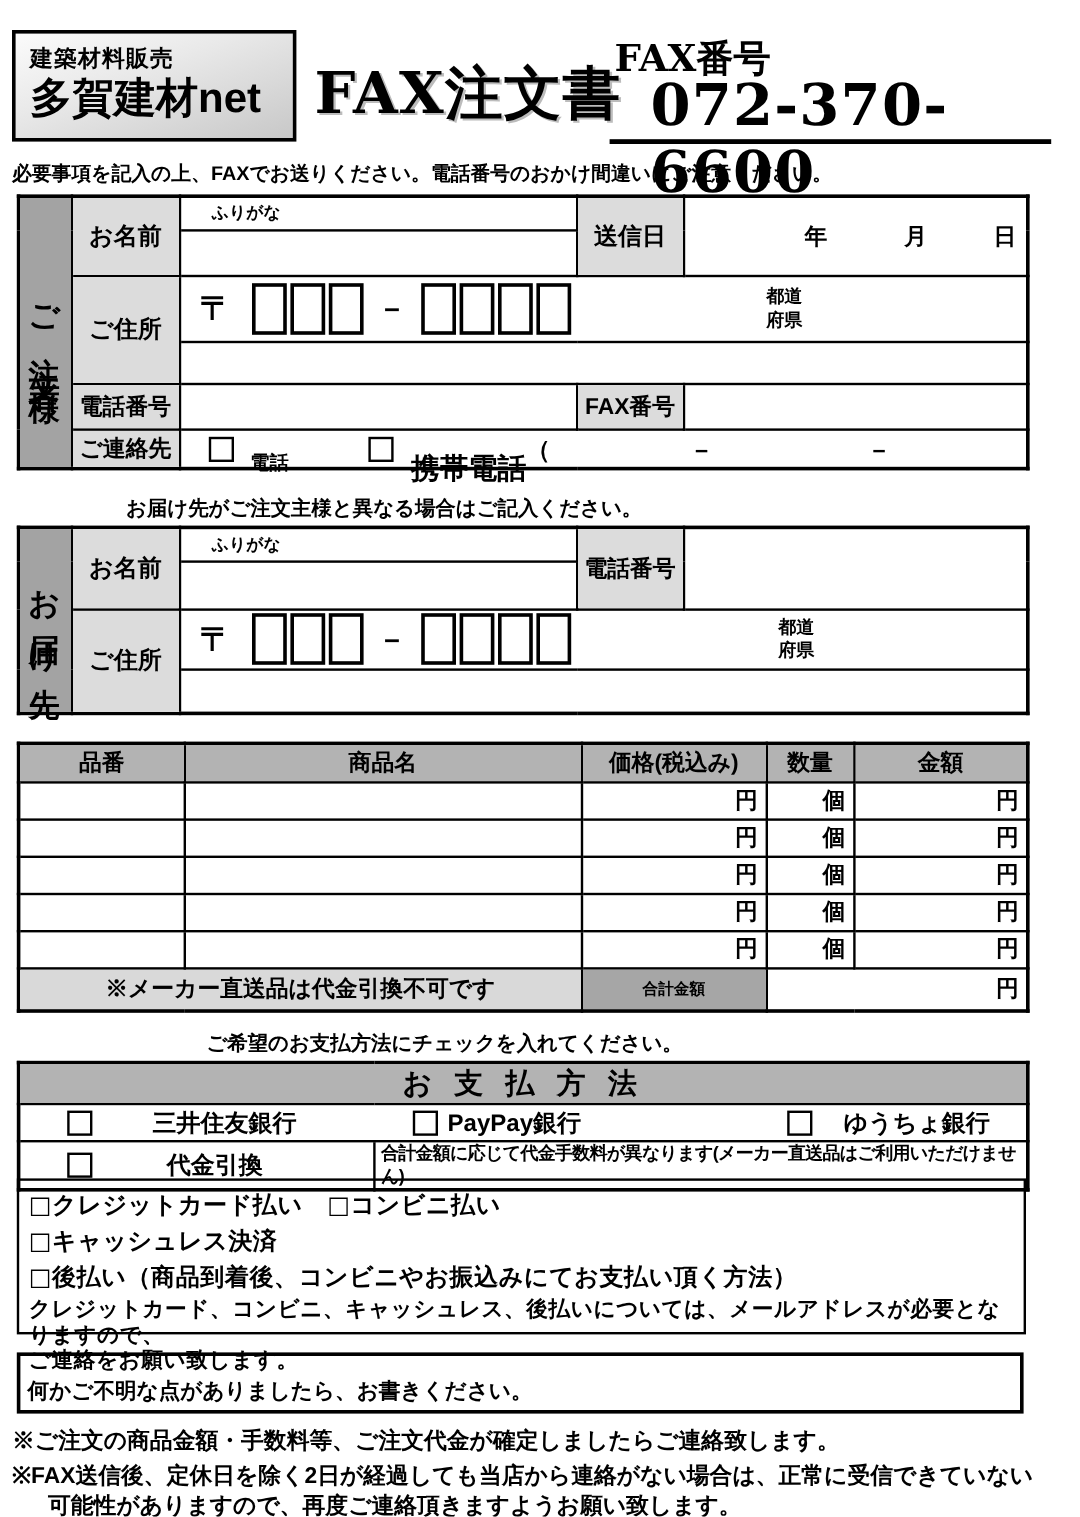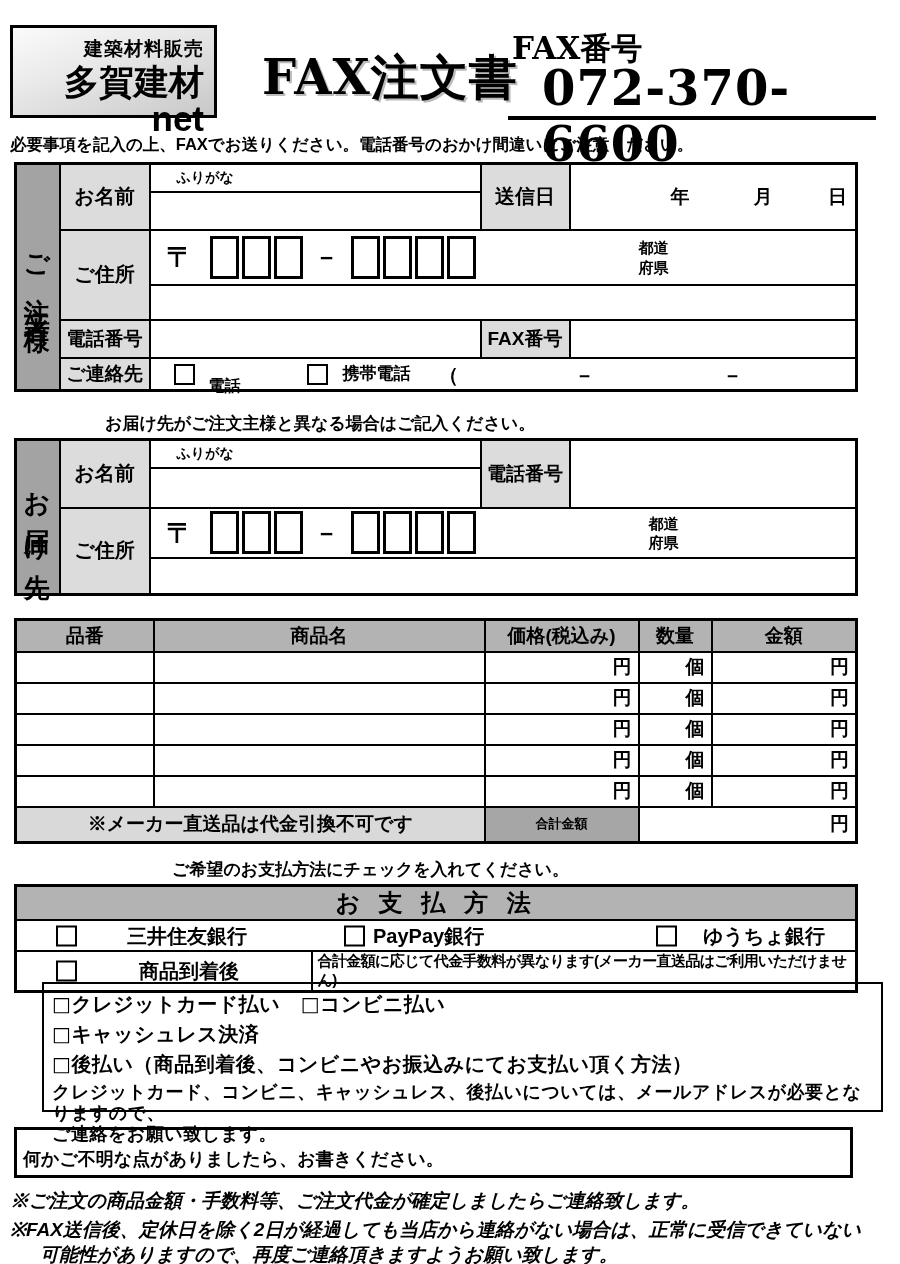--- a/index.html
+++ b/index.html
@@ -6,25 +6,24 @@
   html,body { background:#fff; }
   #page {
     position:relative; width:900px; height:1264px; background:#ffffff;
     font-family:"Liberation Sans", sans-serif; color:#000; overflow:hidden;
   }
   .abs { position:absolute; }
   .gothic { font-family:"Liberation Sans", sans-serif; font-weight:bold; }
 
   
   .logo-box {
-    left:10px; top:25px; width:207px; height:93px;
+    left:10px; top:25px; width:237px; height:93px;
     border:3px solid #000;
     background:linear-gradient(160deg,#fbfbfb 0%,#e9e9e9 40%,#c8c8c8 100%);
     padding:8px 10px 6px 12px;
-    text-align:right;
   }
   .logo-line1 { font-size:19px; font-weight:bold; letter-spacing:1px; }
   .logo-line2 { font-size:35px; font-weight:bold; letter-spacing:0; margin-top:2px; line-height:1.05; }
   .page-title { left:262px; top:46px; font-size:48px; font-weight:bold;
     font-family:"DejaVu Serif", serif; letter-spacing:1px; text-shadow:2px 2px 0 #bcbcbc; }
   .faxno-label { left:512px; top:28px; font-size:31px; font-weight:bold; font-family:"DejaVu Serif", serif; }
   .faxno-number { left:542px; top:60px; font-size:48px; font-weight:bold; font-family:"DejaVu Serif", serif; letter-spacing:1px; }
   .faxno-underline { left:508px; top:116px; width:368px; height:4px; background:#000; }
   .instruction { left:10px; top:134px; font-size:16.5px; font-weight:bold; }
 
@@ -59,28 +58,28 @@
   .date-y { position:absolute; left:100px; top:50%; transform:translateY(-50%); font-size:19px; }
   .date-m { position:absolute; left:183px; top:50%; transform:translateY(-50%); font-size:19px; }
   .date-d { position:absolute; right:8px;  top:50%; transform:translateY(-50%); font-size:19px; }
 
   .unit { font-size:19px; padding-right:6px; }
   .prod-header td { font-size:19px; text-align:center; }
 
   .pay-group { position:absolute; top:50%; transform:translateY(-50%); display:flex; align-items:center; font-size:20px;padding-left:19px; }
   .pay-note { font-size:15px; letter-spacing:-0.6px; padding-left:5px; }
 
-  .credit-box { left:14px; top:982px; width:841px; height:130px; border:2.5px solid #000; padding:5px 8px;margin-left:28px; }
+  .credit-box { left:14px; top:982px; width:841px; height:130px; border:2.5px solid #000; padding:5px 8px; }
   .credit-line { font-family:"DejaVu Serif", serif; font-weight:600; font-size:20px; line-height:30px; letter-spacing:0.5px; }
   .credit-fine { font-family:"DejaVu Serif", serif; font-weight:600; font-size:18px; line-height:21px; letter-spacing:0.5px; }
 
   .comment-box { left:14px; top:1127px; width:839px; height:51px; border:3.5px solid #000; padding:17px 6px; }
   .comment-text { font-family:"DejaVu Serif", serif; font-weight:600; font-size:18px; }
 
-  .foot-note { font-size:19px; font-weight:bold;font-style:italic; }
+  .foot-note { font-size:19px; font-weight:bold; }
 </style>
 </head>
 <body>
 
 <div id="page">
 
   <div class="abs logo-box">
     <div class="logo-line1">建築材料販売</div>
     <div class="logo-line2">多賀建材net</div>
   </div>
@@ -141,21 +140,21 @@
       <td></td>
       <td class="cell-label bg-label" style="font-size:19px">FAX番号</td>
       <td></td>
     </tr>
     <tr style="height:33px">
       <td class="cell-label bg-label" style="font-size:19px">ご連絡先</td>
       <td colspan="3">
         <span class="cbx abs" style="left:23px; top:5px"></span>
         <span class="abs" style="left:58px; top:17px; font-size:16px">電話</span>
         <span class="cbx abs" style="left:156px; top:5px"></span>
-        <span class="abs" style="left:192px; top:3px; font-size:17px">携帯電話</span>
+        <span class="abs" style="left:192px; top:15px; font-size:24px">携帯電話</span>
         <span class="abs" style="left:288px; top:3px; font-size:20px">（</span>
         <span class="abs" style="left:424px; top:3px; font-size:20px">－</span>
         <span class="abs" style="left:572px; top:3px; font-size:20px">－</span>
       </td>
     </tr>
   </tbody>
     </table>
 
   <div class="abs gothic" style="left:105px; top:412px; font-size:17px">お届け先がご注文主様と異なる場合はご記入ください。</div>
 
@@ -287,21 +286,21 @@
         <span class="pay-group" style="left:620px">
               <span class="cbx" style="margin-right:26px"></span>
               <span>ゆうちょ銀行</span>
             </span>
       </td>
     </tr>
     <tr style="height:31px">
       <td>
         <span class="pay-group" style="left:20px">
               <span class="cbx" style="margin-right:62px"></span>
-              <span>商品到着後</span>
+              <span>代金引換</span>
             </span>
       </td>
       <td class="pay-note">合計金額に応じて代金手数料が異なります(メーカー直送品はご利用いただけません)</td>
     </tr>
   </tbody>
     </table>
 
   <div class="abs credit-box">
     <div class="credit-line">□クレジットカード払い　□コンビニ払い</div>
     <div class="credit-line">□キャッシュレス決済</div>

